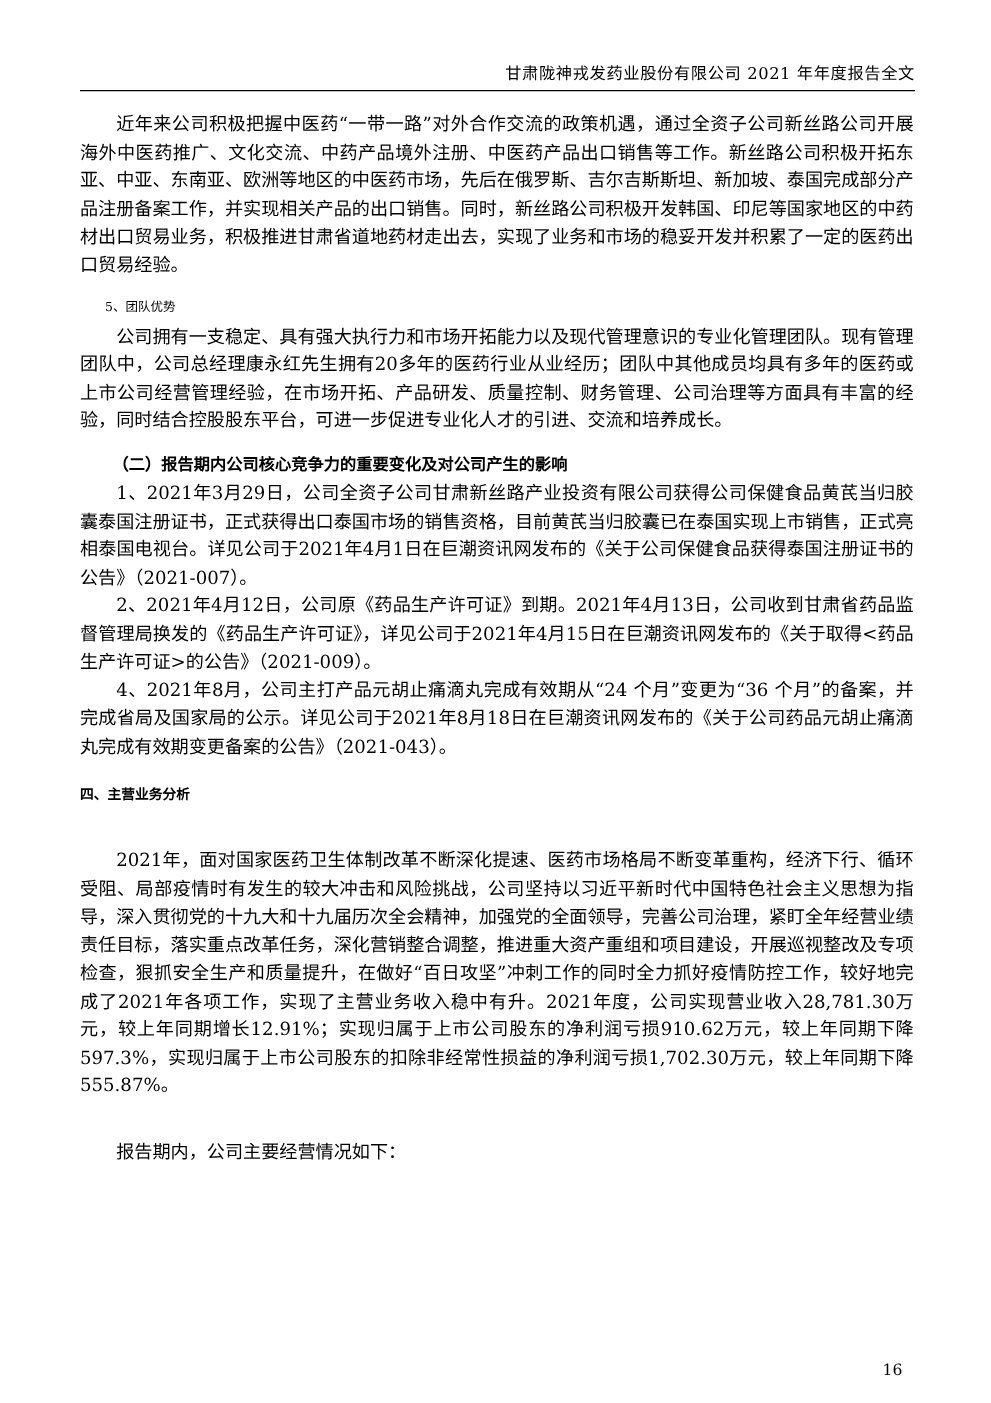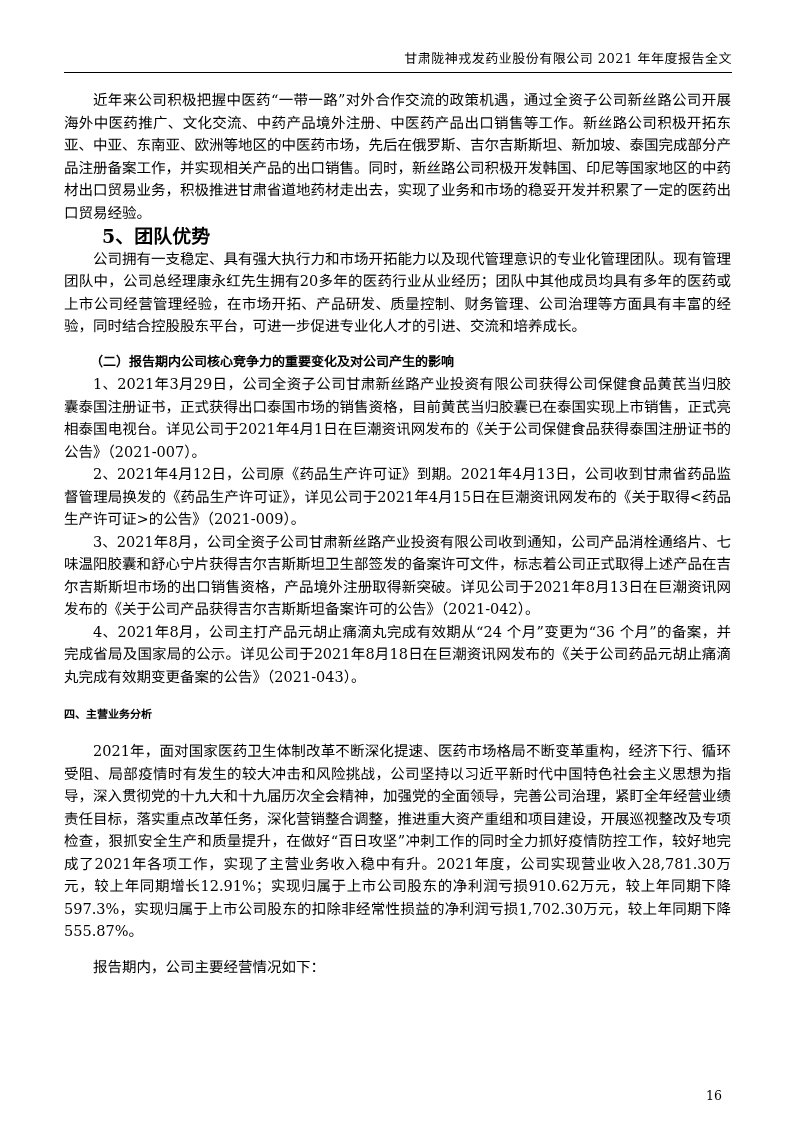--- a/index.html
+++ b/index.html
@@ -32,24 +32,24 @@
     font-size: 14.5px;
     line-height: 22.5px;
     text-align: justify;
   }
   .para {
     text-indent: 2em;
     margin-top: 0;
   }
   .para:first-child { margin-top: 0; }
   .h-sub {
-    font-weight: bold;
+    font-weight: normal;
     text-indent: 2em;
-    margin-top: 1px;
-    font-size: 19px;
+    margin-top: 12px;
+    font-size: 10px;
   }
   .h-section {
     font-weight: bold;
     text-indent: 2em;
     margin-top: 13px;
     font-size: 13px;
   }
   .h-chapter {
     font-weight: bold;
     font-size: 11px;
@@ -57,21 +57,21 @@
     margin-top: 15px;
     text-align: left;
   }
   .h-sub2 {
     font-weight: bold;
     font-size: 15px;
     margin-top: 21px;
     padding-left: 6px;
     text-align: left;
   }
-  .p7 { margin-top: 13px; }
+  .p7 { margin-top: 30px; }
   .page-number {
     position: absolute;
     left: 706px;
     top: 1088px;
     font-size: 12.5px;
   }
 </style>
 </head>
 <body>
 
@@ -87,21 +87,20 @@
     <p class="h-sub">5、团队优势</p>
 
     <p class="para">公司拥有一支稳定、具有强大执行力和市场开拓能力以及现代管理意识的专业化管理团队。现有管理团队中，公司总经理康永红先生拥有20多年的医药行业从业经历；团队中其他成员均具有多年的医药或上市公司经营管理经验，在市场开拓、产品研发、质量控制、财务管理、公司治理等方面具有丰富的经验，同时结合控股股东平台，可进一步促进专业化人才的引进、交流和培养成长。</p>
 
     <p class="h-section">（二）报告期内公司核心竞争力的重要变化及对公司产生的影响</p>
 
     <p class="para">1、2021年3月29日，公司全资子公司甘肃新丝路产业投资有限公司获得公司保健食品黄芪当归胶囊泰国注册证书，正式获得出口泰国市场的销售资格，目前黄芪当归胶囊已在泰国实现上市销售，正式亮相泰国电视台。详见公司于2021年4月1日在巨潮资讯网发布的《关于公司保健食品获得泰国注册证书的公告》（2021-007）。</p>
 
     <p class="para">2、2021年4月12日，公司原《药品生产许可证》到期。2021年4月13日，公司收到甘肃省药品监督管理局换发的《药品生产许可证》，详见公司于2021年4月15日在巨潮资讯网发布的《关于取得&lt;药品生产许可证&gt;的公告》（2021-009）。</p>
 
-    <p class="para">3、2021年8月，公司全资子公司甘肃新丝路产业投资有限公司收到通知，公司产品消栓通络片、七味温阳胶囊和舒心宁片获得吉尔吉斯斯坦卫生部签发的备案许可文件，标志着公司正式取得上述产品在吉尔吉斯斯坦市场的出口销售资格，产品境外注册取得新突破。详见公司于2021年8月13日在巨潮资讯网发布的《关于公司产品获得吉尔吉斯斯坦备案许可的公告》（2021-042）。</p>
 
     <p class="para">4、2021年8月，公司主打产品元胡止痛滴丸完成有效期从“24 个月”变更为“36 个月”的备案，并完成省局及国家局的公示。详见公司于2021年8月18日在巨潮资讯网发布的《关于公司药品元胡止痛滴丸完成有效期变更备案的公告》（2021-043）。</p>
 
     <h2 class="h-chapter">四、主营业务分析</h2>
 
 
     <p class="para p7">2021年，面对国家医药卫生体制改革不断深化提速、医药市场格局不断变革重构，经济下行、循环受阻、局部疫情时有发生的较大冲击和风险挑战，公司坚持以习近平新时代中国特色社会主义思想为指导，深入贯彻党的十九大和十九届历次全会精神，加强党的全面领导，完善公司治理，紧盯全年经营业绩责任目标，落实重点改革任务，深化营销整合调整，推进重大资产重组和项目建设，开展巡视整改及专项检查，狠抓安全生产和质量提升，在做好“百日攻坚”冲刺工作的同时全力抓好疫情防控工作，较好地完成了2021年各项工作，实现了主营业务收入稳中有升。2021年度，公司实现营业收入28,781.30万元，较上年同期增长12.91%；实现归属于上市公司股东的净利润亏损910.62万元，较上年同期下降597.3%，实现归属于上市公司股东的扣除非经常性损益的净利润亏损1,702.30万元，较上年同期下降555.87%。</p>
 
     <p class="para p7">报告期内，公司主要经营情况如下：</p>
   </div>

